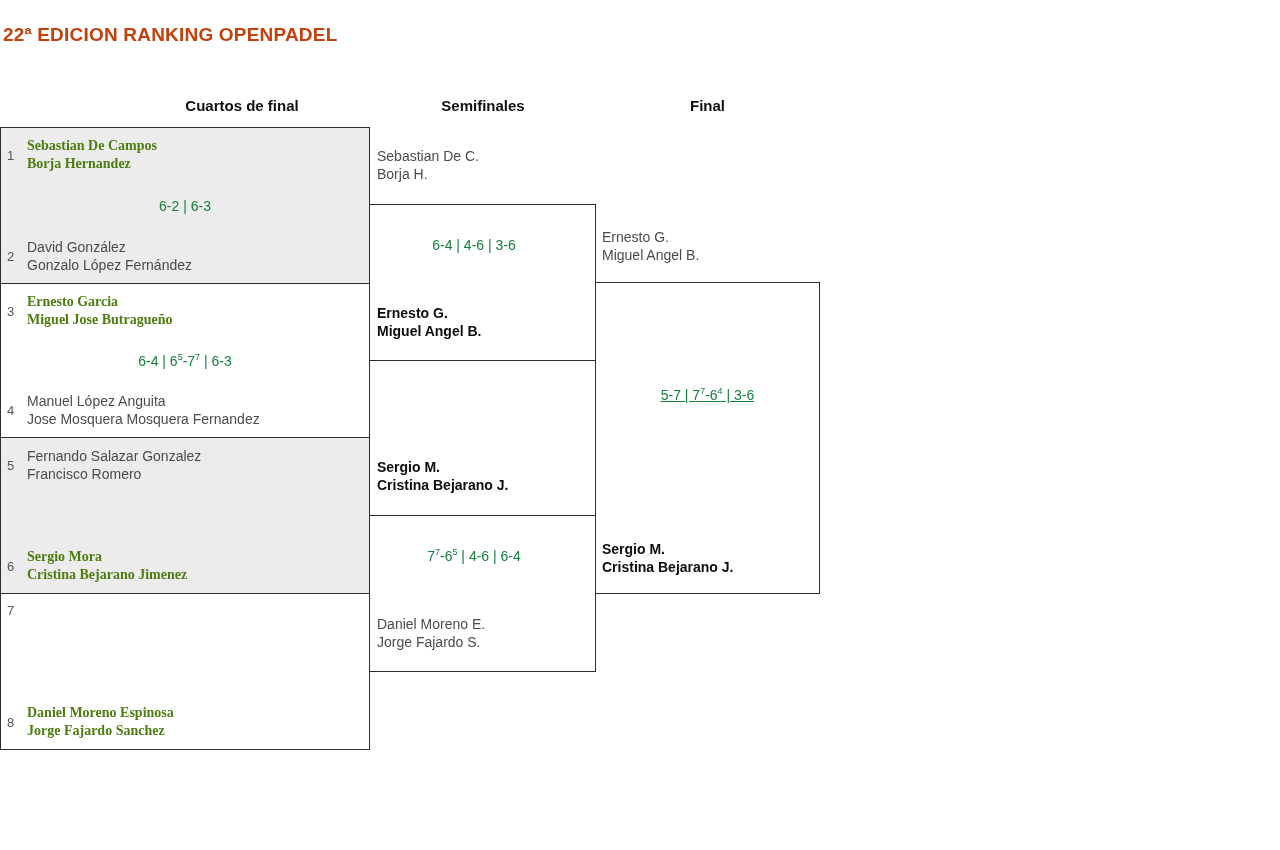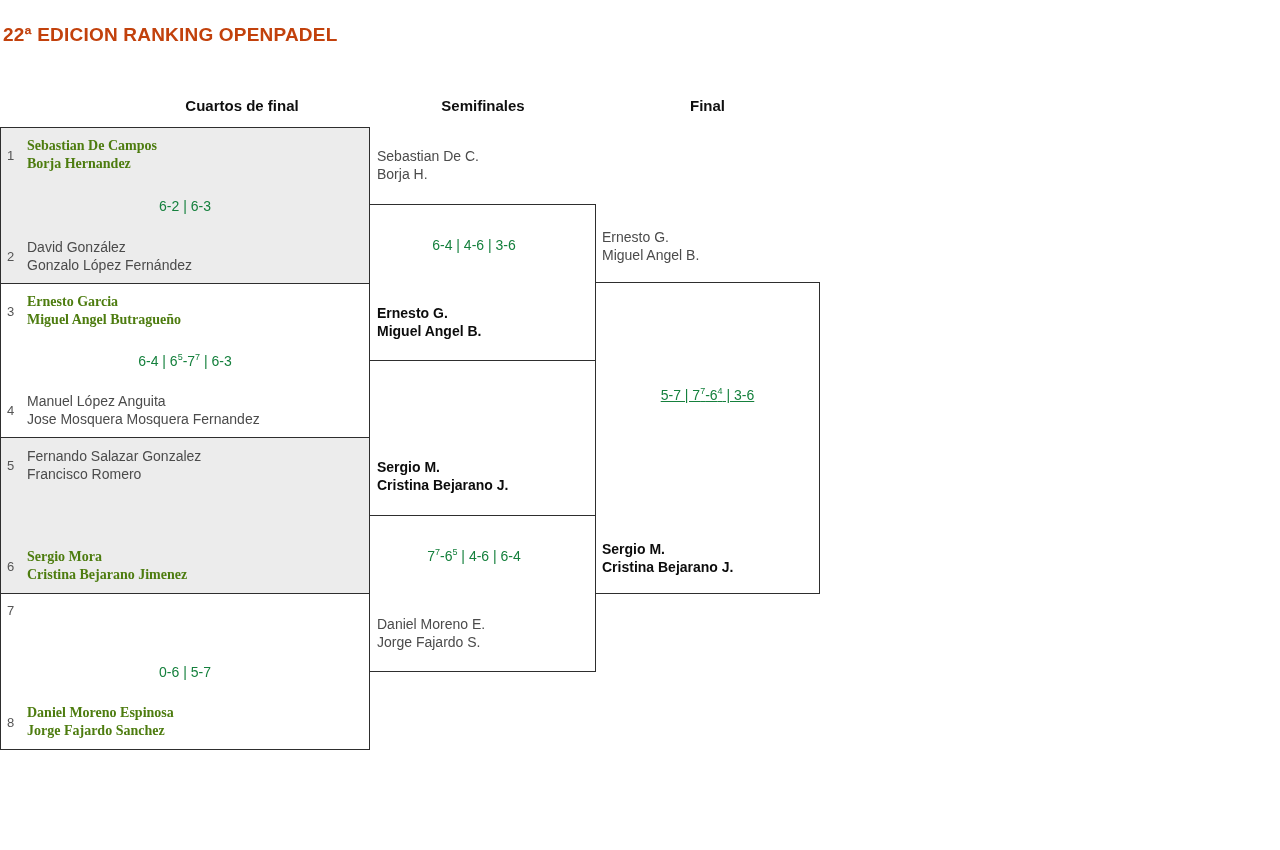--- a/index.html
+++ b/index.html
@@ -98,21 +98,21 @@
           <div>Gonzalo López Fernández</div>
         </div>
       </div>
     </div>
 
     <div class="qf-cell sep h154">
       <div class="team-row top">
         <span class="seed">3</span>
         <div class="names winner">
           <div>Ernesto Garcia</div>
-          <div>Miguel Angel Butragueño</div>
+          <div>Miguel Jose Butragueño</div>
         </div>
       </div>
       <div class="score">6-4 | 6<sup>5</sup>-7<sup>7</sup> | 6-3</div>
       <div class="team-row bottom">
         <span class="seed">4</span>
         <div class="names">
           <div>Manuel López Anguita</div>
           <div>Jose Mosquera Mosquera Fernandez</div>
         </div>
       </div>
@@ -132,21 +132,20 @@
           <div>Sergio Mora</div>
           <div>Cristina Bejarano Jimenez</div>
         </div>
       </div>
     </div>
 
     <div class="qf-cell h155">
       <div class="team-row top">
         <span class="seed">7</span>
       </div>
-      <div class="score">0-6 | 5-7</div>
       <div class="team-row bottom">
         <span class="seed">8</span>
         <div class="names winner">
           <div>Daniel Moreno Espinosa</div>
           <div>Jorge Fajardo Sanchez</div>
         </div>
       </div>
     </div>
 
   </div>

